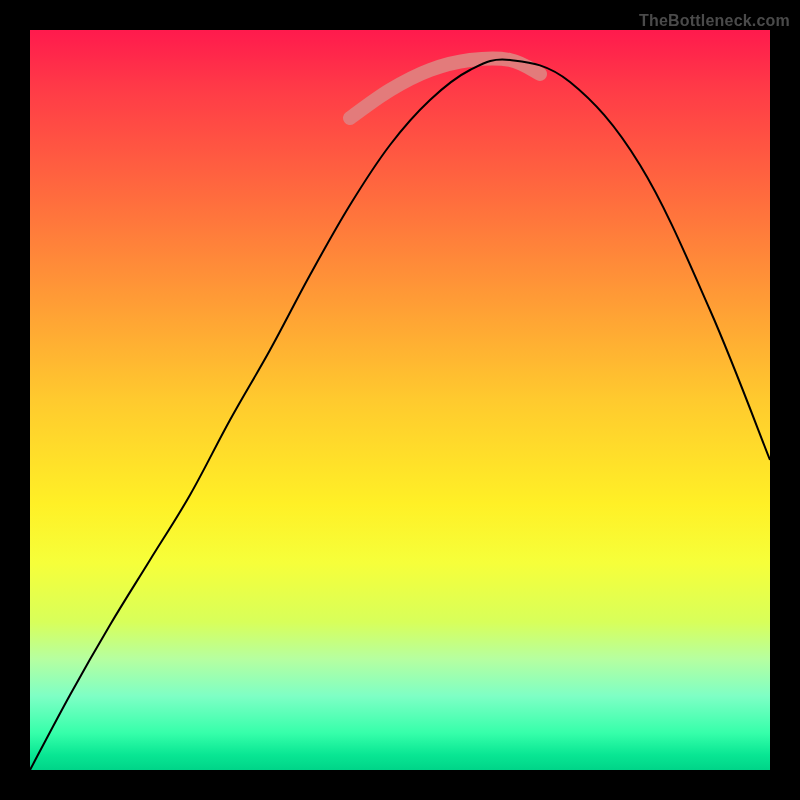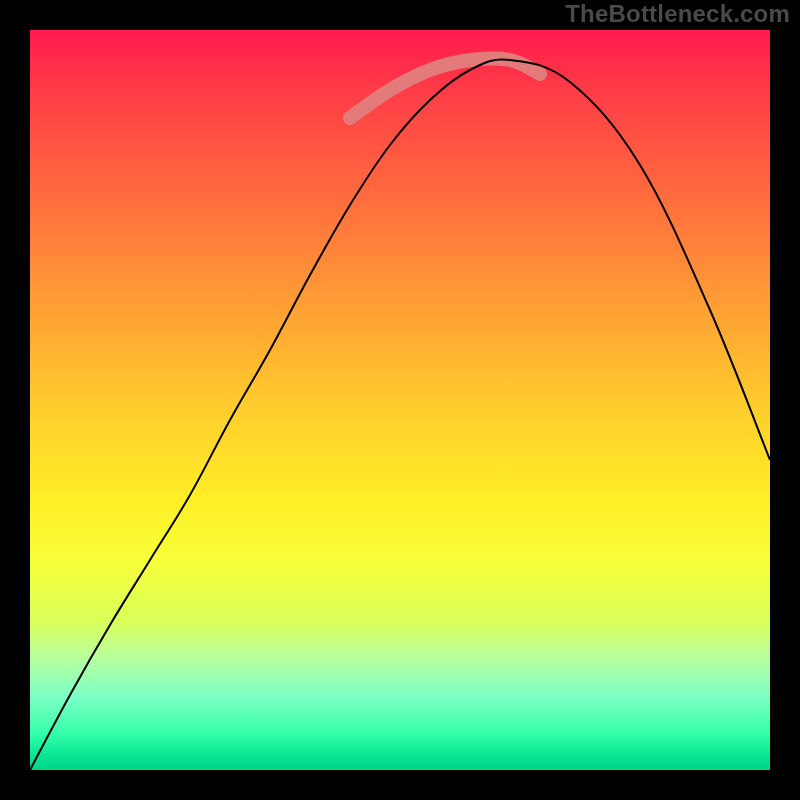--- a/index.html
+++ b/index.html
@@ -14,24 +14,24 @@
   .frame {
     position: absolute;
     left: 0;
     top: 0;
     width: 800px;
     height: 800px;
     box-sizing: border-box;
   }
   .watermark {
     position: absolute;
-    top: 0;
+    top: 12px;
     right: 10px;
     color: #4a4a4a;
-    font-size: 24px;
+    font-size: 16px;
     font-weight: 600;
     letter-spacing: 0.2px;
     z-index: 30;
   }
   .plot-wrap {
     position: absolute;
     left: 30px;
     top: 30px;
     width: 740px;
     height: 740px;

